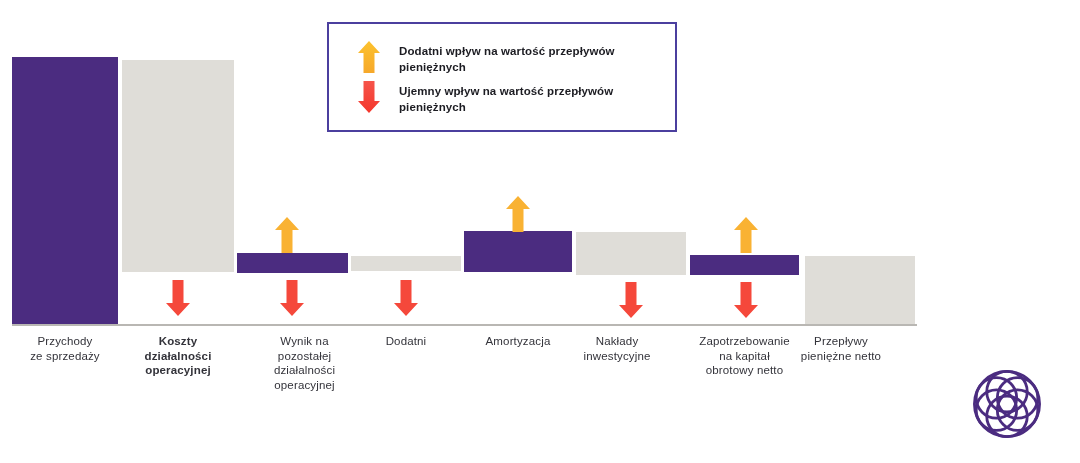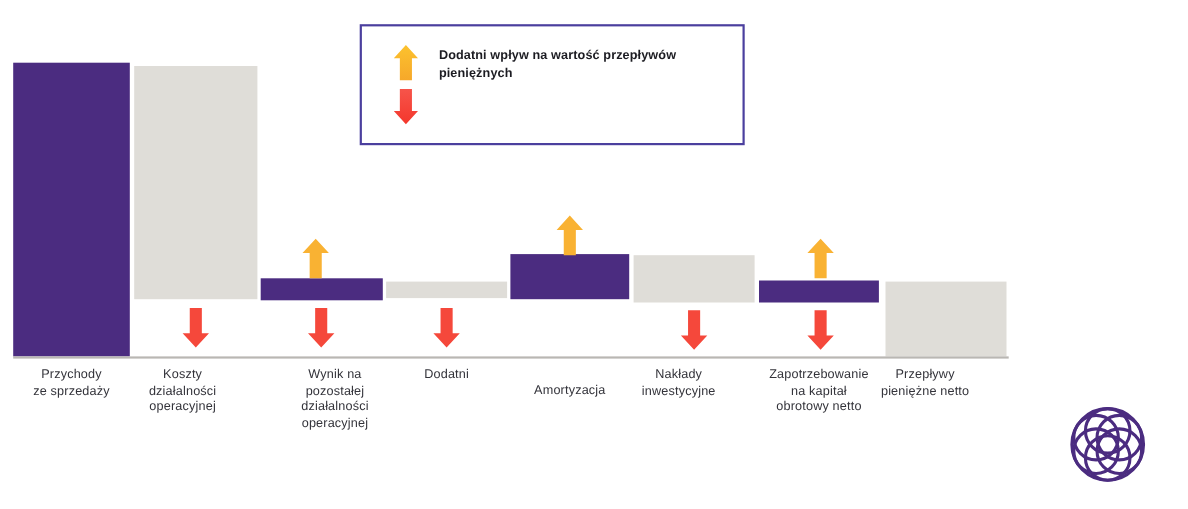--- a/index.html
+++ b/index.html
@@ -163,24 +163,24 @@
         <svg viewBox="0 0 26 38" xmlns="http://www.w3.org/2000/svg">
           <path d="M13 37 L1 24 L7.5 24 L7.5 1 L18.5 1 L18.5 24 L25 24 Z" fill="#f5483b"></path>
         </svg>
       </div>
     </div>
 
   <div id="baseline-axis"></div>
 
   <div id="labels-layer">
       <div class="cat-label" style="left: -6px; width: 142px;">Przychody<br>ze sprzedaży</div>
-      <div class="cat-label" style="left: 92px; width: 148px;">Koszty<br>działalności<br>operacyjnej</div>
+      <div class="cat-label" style="left: 104px; width: 148px; font-weight: bold;">Koszty<br>działalności<br>operacyjnej</div>
       <div class="cat-label" style="left: 231px; width: 147px;">Wynik na<br>pozostałej<br>działalności<br>operacyjnej</div>
       <div class="cat-label" style="left: 333px; width: 146px;">Dodatni</div>
-      <div class="cat-label" style="left: 446px; width: 144px; margin-top: 14px;">Amortyzacja</div>
+      <div class="cat-label" style="left: 446px; width: 144px;">Amortyzacja</div>
       <div class="cat-label" style="left: 544px; width: 146px;">Nakłady<br>inwestycyjne</div>
       <div class="cat-label" style="left: 672px; width: 145px; text-align: center;">Zapotrzebowanie<br>na kapitał<br>obrotowy netto</div>
       <div class="cat-label" style="left: 768px; width: 146px;">Przepływy<br>pieniężne netto</div>
     </div>
 
   <div id="legend-box">
 
     <div class="legend-row" id="legend-row-positive">
       <span class="legend-arrow">
         <svg viewBox="0 0 24 34" xmlns="http://www.w3.org/2000/svg">
@@ -201,20 +201,21 @@
         <svg viewBox="0 0 24 34" xmlns="http://www.w3.org/2000/svg">
           <defs>
             <linearGradient id="lgDown" x1="0" y1="0" x2="0" y2="1">
               <stop offset="0%" stop-color="#f6544a"></stop>
               <stop offset="100%" stop-color="#f4372c"></stop>
             </linearGradient>
           </defs>
           <path d="M12 33 L1 21 L6.5 21 L6.5 1 L17.5 1 L17.5 21 L23 21 Z" fill="url(#lgDown)"></path>
         </svg>
       </span>
+      <span class="legend-text">Ujemny wpływ na wartość przepływów pieniężnych</span>
     </div>
 
   </div>
 </div>
 
 <div id="brand-logo">
   <svg viewBox="0 0 100 100" xmlns="http://www.w3.org/2000/svg">
     <g fill="none" stroke="#4b2c80" stroke-width="3.2">
       <circle cx="50" cy="50" r="37"></circle>
       <circle cx="50" cy="36" r="23"></circle>

